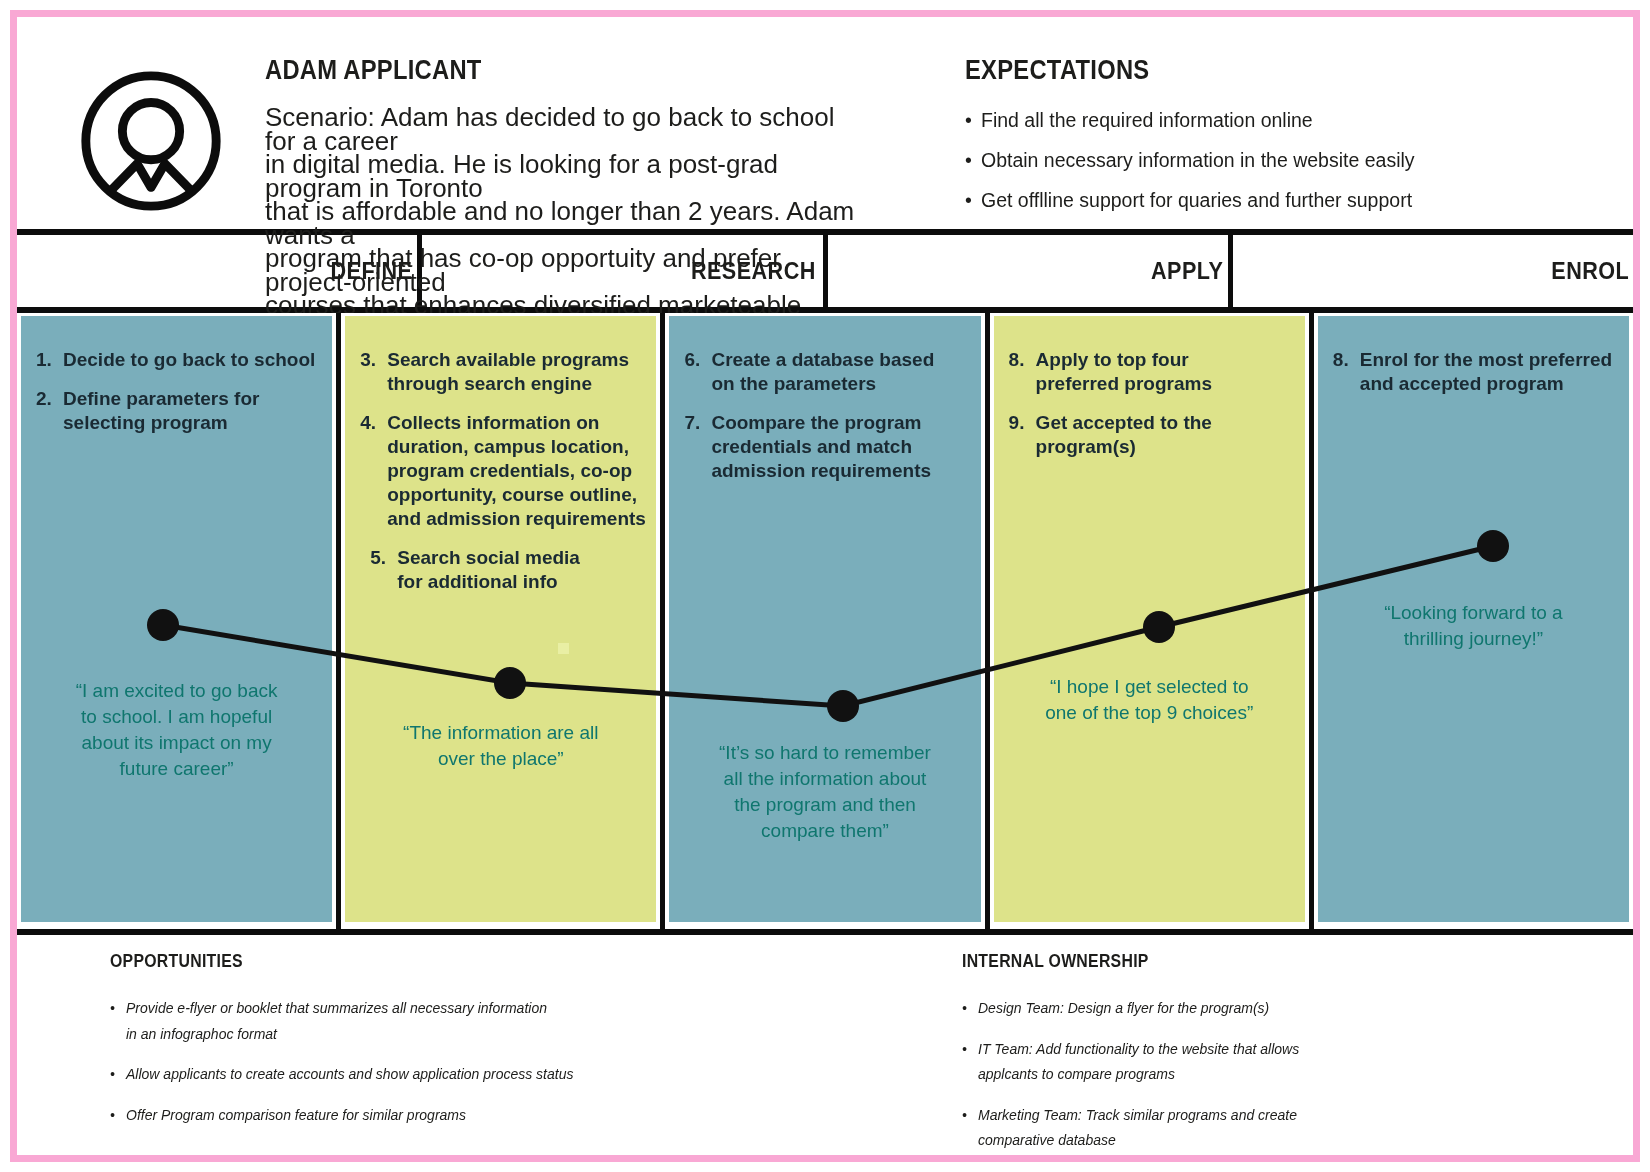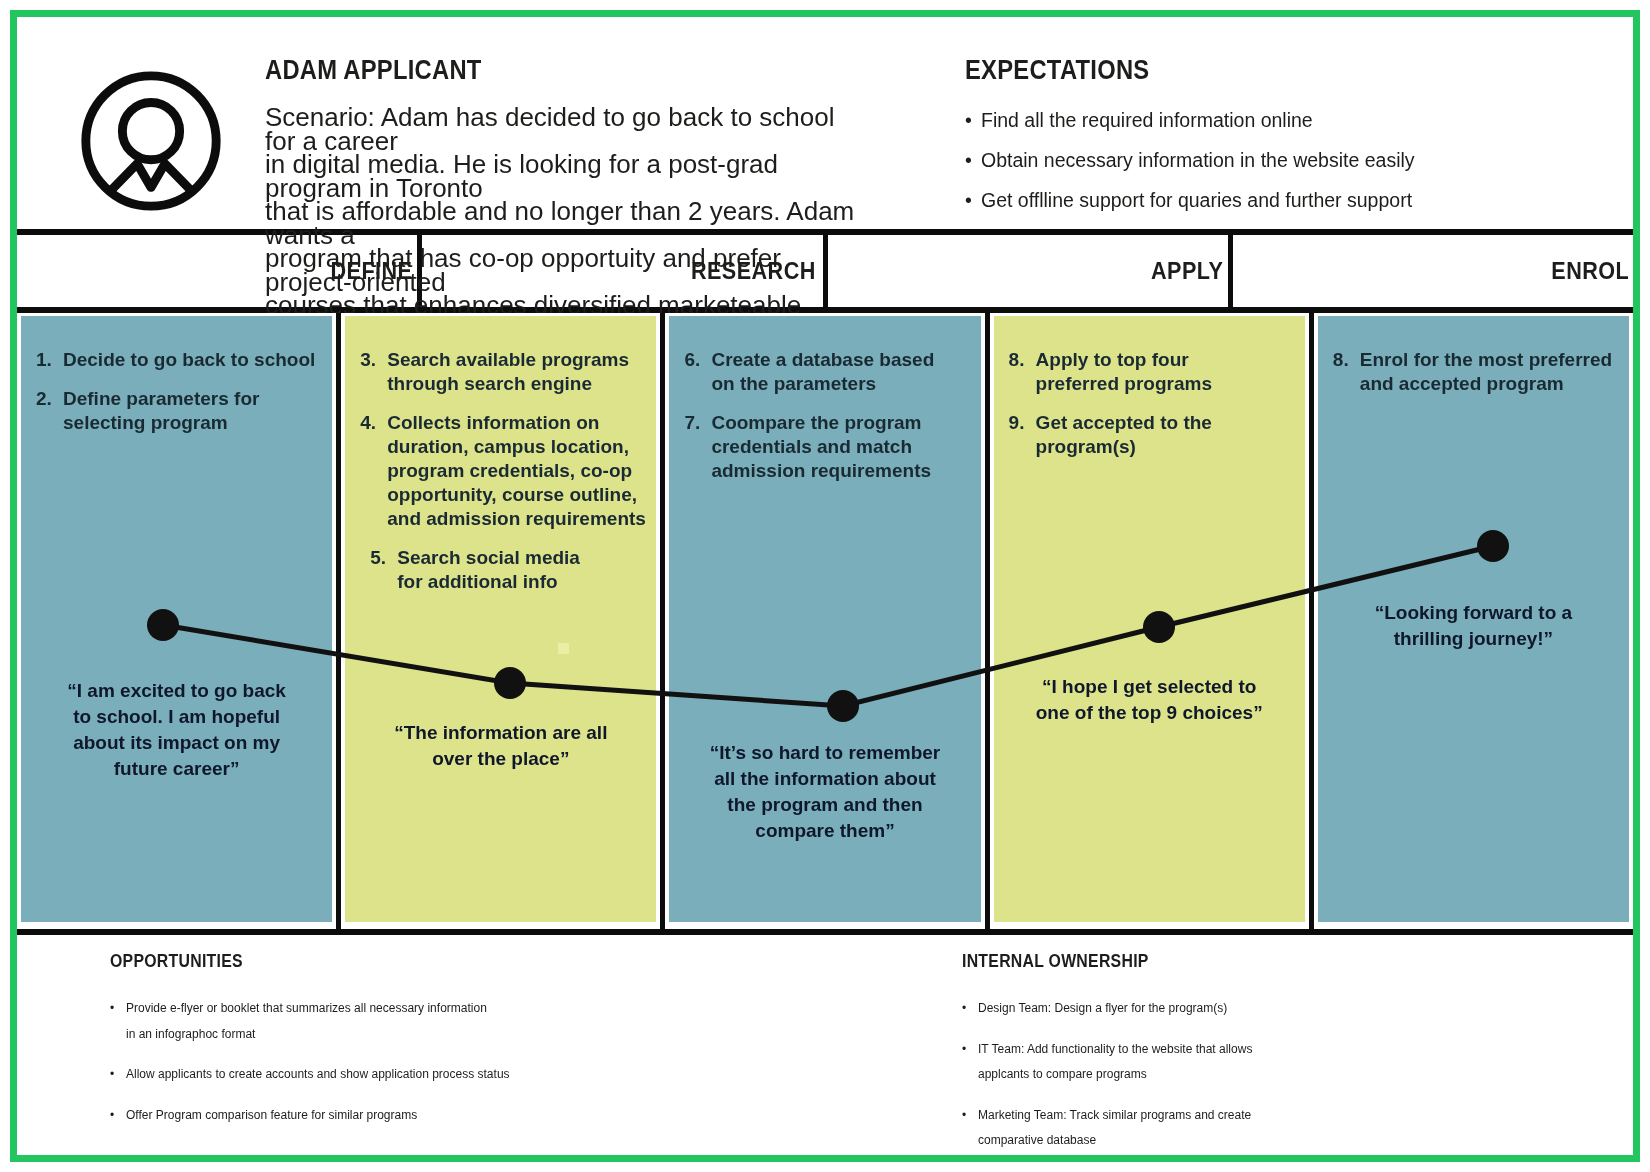--- a/index.html
+++ b/index.html
@@ -1,18 +1,18 @@
 <!DOCTYPE html>
 <html><head>
 <meta charset="utf-8">
 <style>
   html,body{margin:0;padding:0;background:#ffffff;}
   body{width:1650px;height:1172px;position:relative;font-family:"Liberation Sans","DejaVu Sans",sans-serif;color:#1d1d1b;
        --teal:#7AAEBB;--yellow:#DDE38A;--artifact:#E9EFA4;--line:#111111;}
-  .frame{position:absolute;left:10px;top:10px;width:1630px;height:1152px;border:7px solid #22c55e;box-sizing:border-box;display:flex;flex-direction:column;background:#fff;}
+  .frame{position:absolute;left:10px;top:10px;width:1630px;height:1152px;border:7px solid #f9a8d4;box-sizing:border-box;display:flex;flex-direction:column;background:#fff;}
 
   
   .top-section{height:212px;flex:none;position:relative;border-bottom:6px solid #0c0c0c;}
   .avatar{position:absolute;left:55px;top:45px;width:158px;height:158px;}
   .persona-block{position:absolute;left:248px;top:38px;width:600px;}
   .expect-block{position:absolute;left:948px;top:38px;width:640px;}
   .section-title{font-size:27px;font-weight:700;white-space:nowrap;}
   .cond{display:inline-block;transform:scaleX(0.88);transform-origin:0 50%;letter-spacing:.3px;}
   .scenario{margin-top:20px;font-size:26px;line-height:23.5px;white-space:pre-line;}
   ul.bullets{list-style:none;margin:22px 0 0 0;padding:0;}
@@ -29,32 +29,32 @@
   .stages-body{height:616px;flex:none;display:flex;position:relative;border-bottom:6px solid #0c0c0c;}
   .bcell{flex:1;position:relative;box-sizing:border-box;padding:3px 4px 7px 4px;background:#fff;}
   .bcell + .bcell{border-left:5px solid #0c0c0c;}
   .panel{height:100%;box-sizing:border-box;padding:32px 8px 0 15px;}
   .panel.teal{background:var(--teal);}
   .panel.yellow{background:var(--yellow);}
   .step{display:flex;margin-bottom:15px;font-size:19px;line-height:24px;font-weight:600;color:#1a2a33;}
   .step .num{flex:none;width:27px;}
   .step .txt{white-space:pre-line;}
   .step.indent{padding-left:10px;}
-  .quote{position:absolute;left:6px;right:6px;text-align:center;font-size:19px;line-height:26px;font-weight:700;color:#0f172a;white-space:pre-line;z-index:2;}
+  .quote{position:absolute;left:6px;right:6px;text-align:center;font-size:19px;line-height:26px;font-weight:400;color:#0f766e;white-space:pre-line;z-index:2;}
   .q0{top:365px;} .q1{top:407px;} .q2{top:427px;text-align:center;} .q3{top:361px;} .q4{top:287px;}
   .journey{position:absolute;left:0;top:0;width:1616px;height:616px;z-index:3;pointer-events:none;}
   .artifact{position:absolute;left:541px;top:330px;width:11px;height:11px;background:var(--artifact);z-index:2;}
 
   
   .bottom-section{flex:1;position:relative;}
   .opps{position:absolute;left:93px;top:16px;width:840px;}
   .own{position:absolute;left:945px;top:16px;width:650px;}
   .bottom-section .section-title{font-size:18px;}
   .bottom-section ul.bullets{margin-top:24px;}
-  .bottom-section ul.bullets li{font-size:12px;line-height:25.5px;margin-bottom:15px;}
+  .bottom-section ul.bullets li{font-size:14px;line-height:25.5px;margin-bottom:15px;font-style:italic;}
 </style>
 </head>
 <body style="--teal: #7AAEBB; --yellow: #DDE38A; --line: #111111; --artifact: #E9EFA4;">
 
 <div class="frame">
 
   <div class="top-section">
     <svg class="avatar" viewBox="0 0 160 160">
       <defs>
           <clipPath id="avclip">

